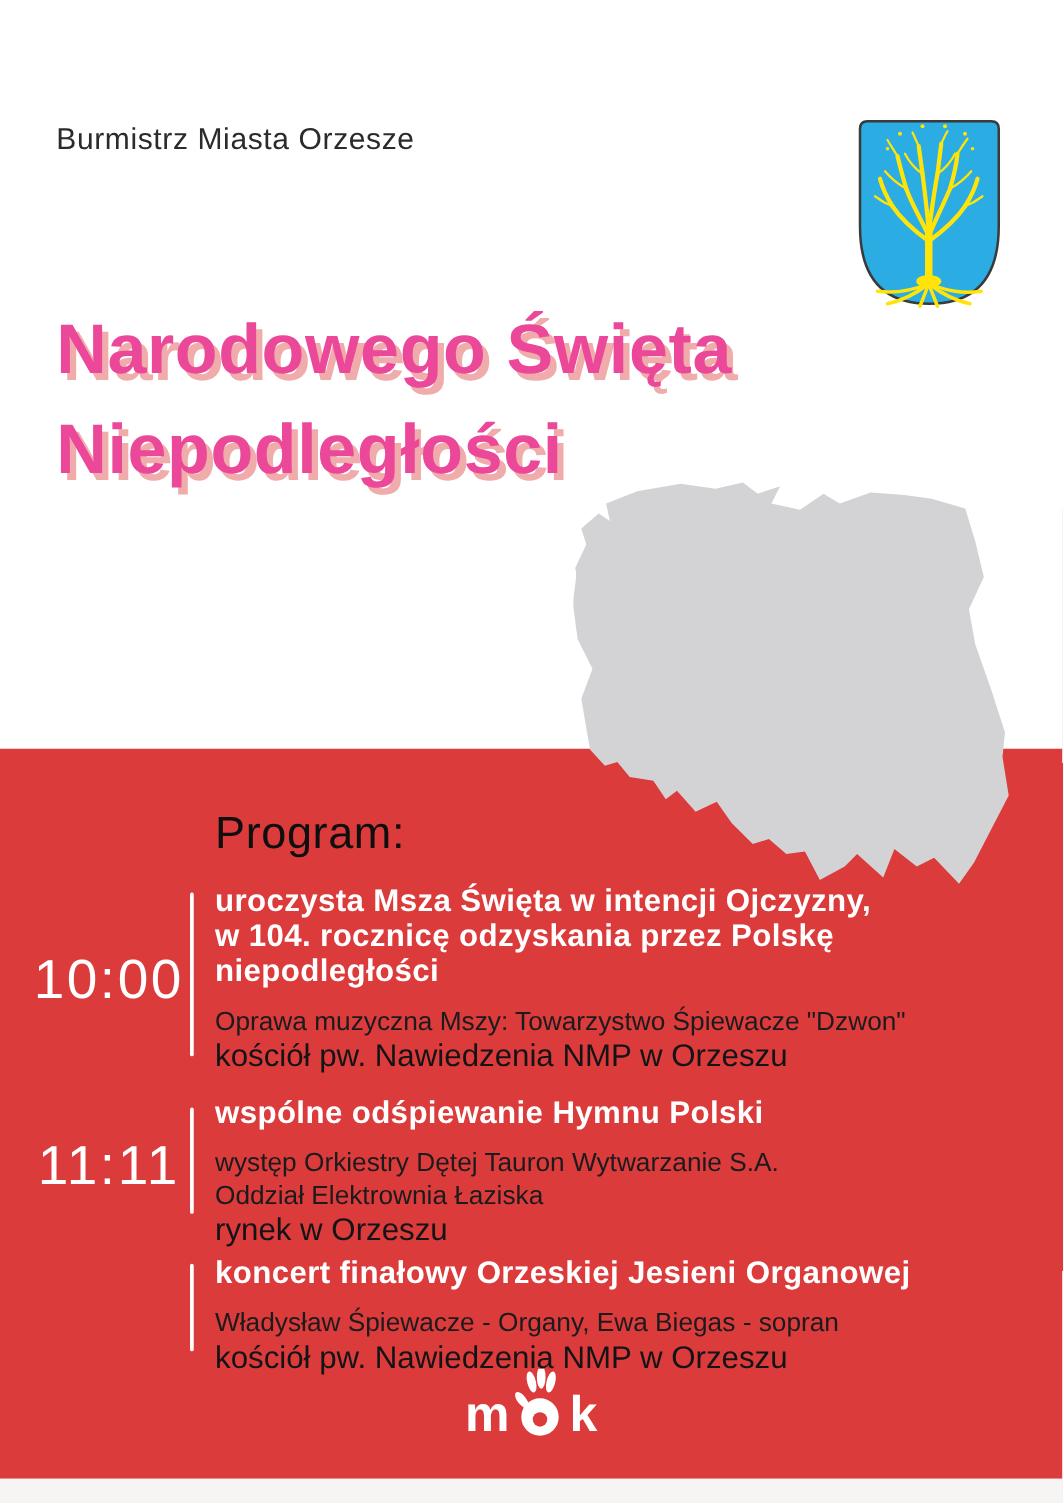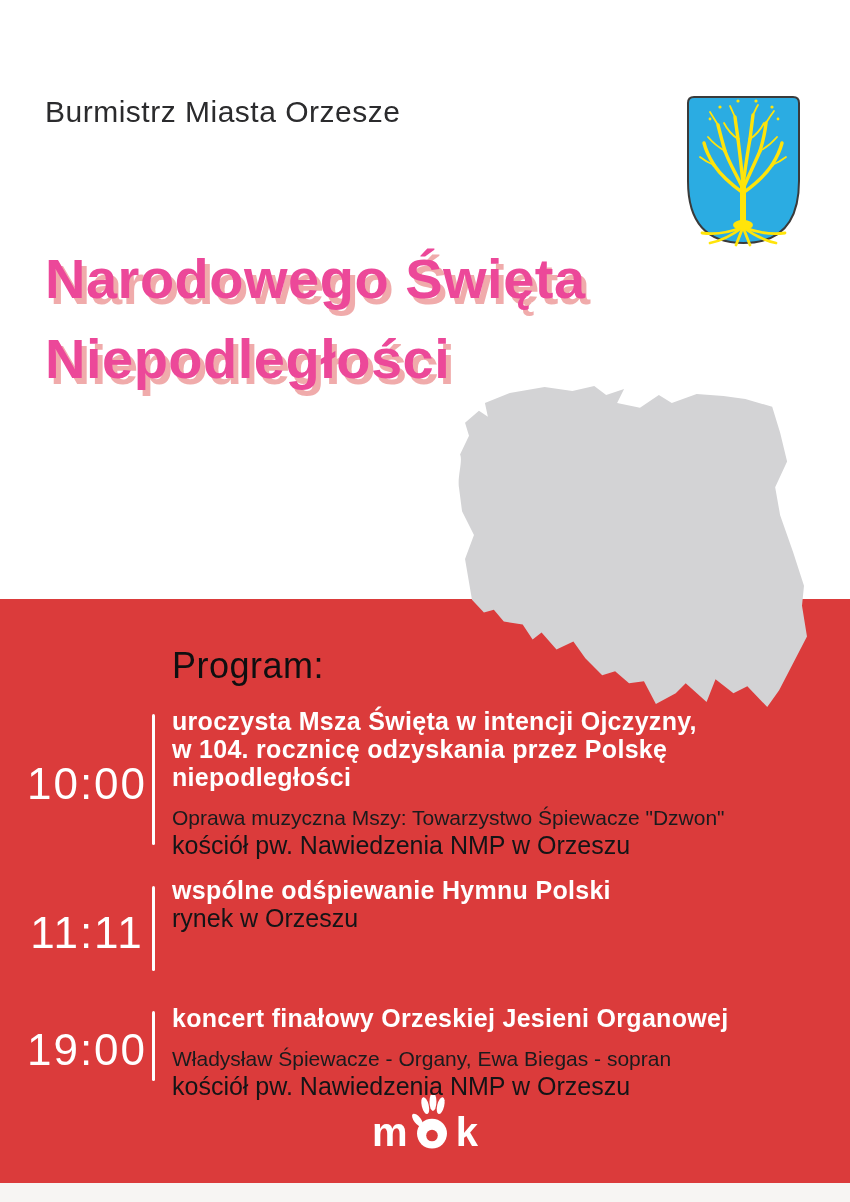--- a/index.html
+++ b/index.html
@@ -8,21 +8,21 @@
     background:#ffffff;overflow:hidden;
     font-family:"Liberation Sans","DejaVu Sans",sans-serif;
   }
   
   .band{position:absolute;left:0;top:599px;width:850px;height:584px;background:#db3b3b;z-index:1;}
   .bottom-strip{position:absolute;left:0;top:1183px;width:850px;height:19px;background:#f7f5f3;z-index:1;}
   
   .map{position:absolute;left:455px;top:383px;width:363px;height:333px;z-index:2;}
   
   .header{position:absolute;left:45px;top:86px;z-index:3;color:#2b2b2d;
-    font-size:30px;line-height:51px;font-weight:500;letter-spacing:.5px;}
+    font-size:24px;line-height:51px;font-weight:500;letter-spacing:.5px;}
   
   .crest{position:absolute;left:680px;top:92px;width:127px;height:156px;z-index:3;}
   
   .title{position:absolute;left:45px;top:239px;z-index:3;
     font-size:56px;line-height:80px;font-weight:bold;color:#ec4899;letter-spacing:.5px;
     text-shadow:5px 6px 0 rgba(226,88,88,0.5);}
   
   .program-heading{position:absolute;left:172px;top:645px;z-index:3;
     font-size:36px;font-weight:500;color:#0f0f10;letter-spacing:.5px;}
   .time{position:absolute;left:18px;width:138px;z-index:3;color:#ffffff;
@@ -127,24 +127,25 @@
 w 104. rocznicę odzyskania przez Polskę
 niepodległości</div>
     <div class="edetail">Oprawa muzyczna Mszy: Towarzystwo Śpiewacze "Dzwon"</div>
     <div class="evenue">kościół pw. Nawiedzenia NMP w Orzeszu</div>
   </div>
 
   <div class="time t2">11:11</div>
   <div class="bar b2"></div>
   <div class="itext tb2">
     <div class="etitle">wspólne odśpiewanie Hymnu Polski</div>
+    <div class="edetail">występ Orkiestry Dętej Tauron Wytwarzanie S.A.
+Oddział Elektrownia Łaziska</div>
     <div class="evenue">rynek w Orzeszu</div>
   </div>
 
-  <div class="time t3">19:00</div>
   <div class="bar b3"></div>
   <div class="itext tb3">
     <div class="etitle">koncert finałowy Orzeskiej Jesieni Organowej</div>
     <div class="edetail">Władysław Śpiewacze - Organy, Ewa Biegas - sopran</div>
     <div class="evenue">kościół pw. Nawiedzenia NMP w Orzeszu</div>
   </div>
 
   <div class="logo">
     <div class="logo-row">
       <span class="logo-letter">m</span>

